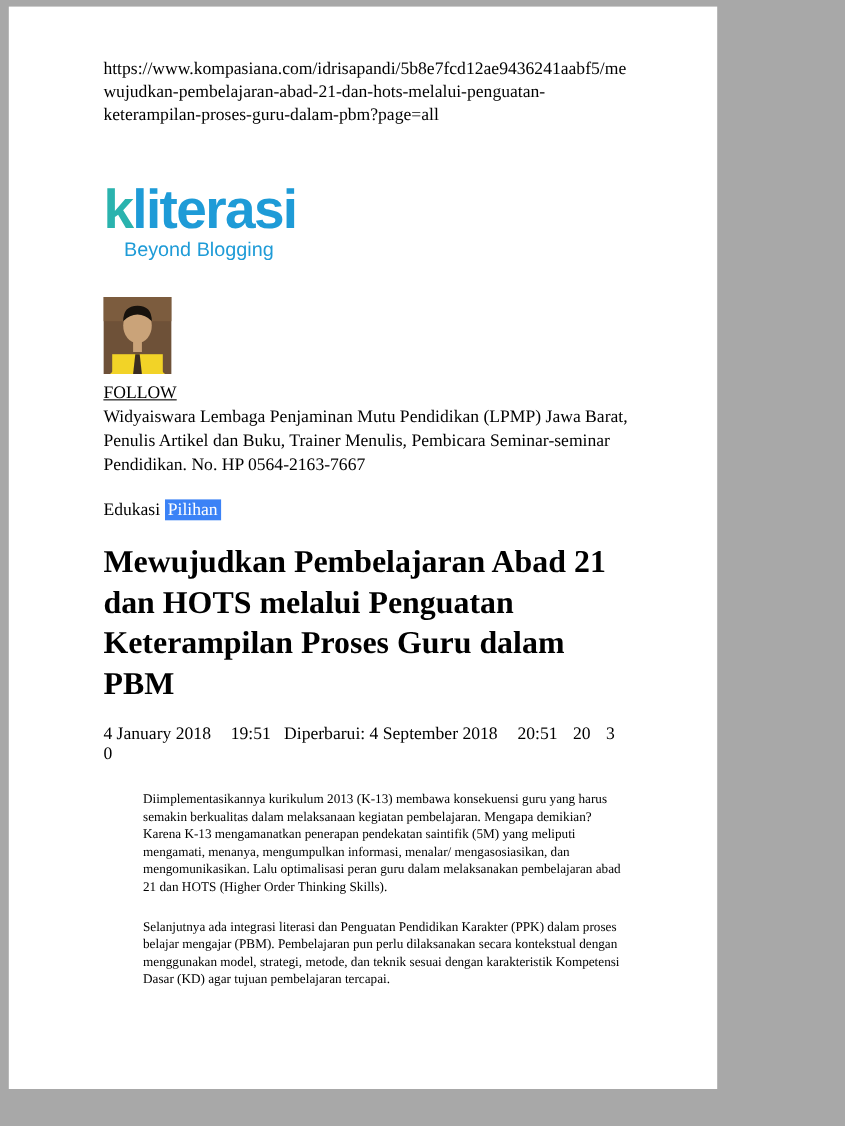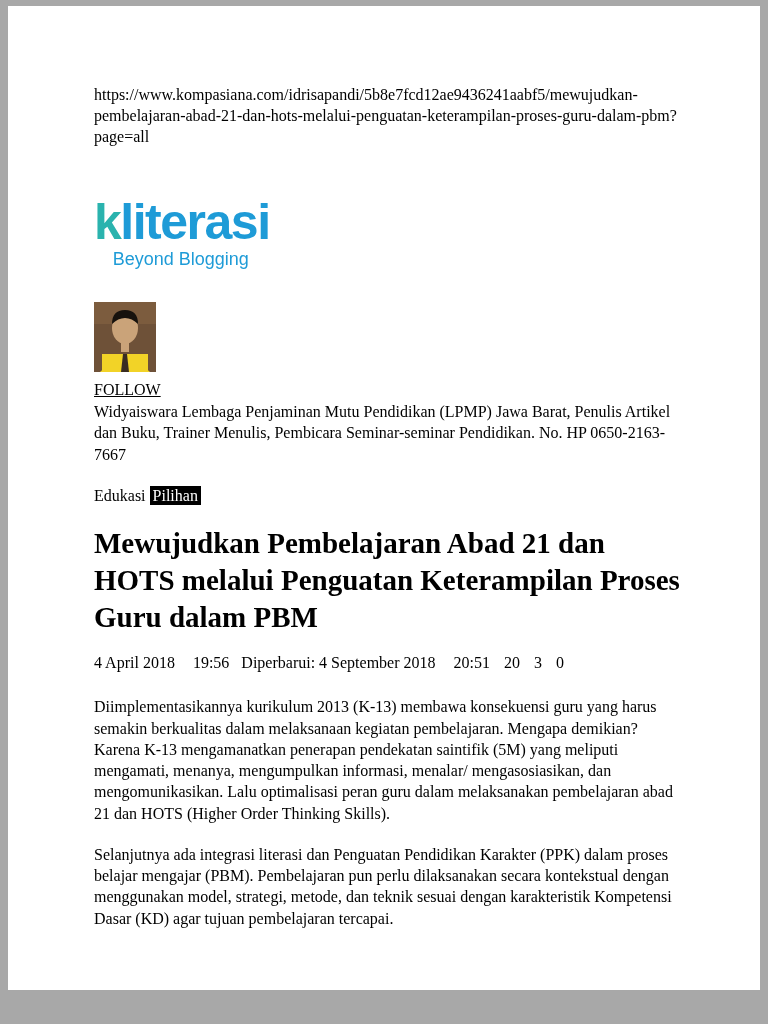--- a/index.html
+++ b/index.html
@@ -9,24 +9,24 @@
     font-family: "Liberation Serif", serif;
     color: #000;
   }
   .canvas {
     width: 768px;
     height: 1024px;
     padding: 6px 8px 34px 8px;
     overflow: hidden;
   }
   .page {
-    width: 752px;
+    width: 644px;
     height: 984px;
     background: #ffffff;
-    padding: 78px 80px 40px 86px;
+    padding: 46px 80px 40px 86px;
     overflow: hidden;
   }
   .url {
     font-size: 16px;
     line-height: 1.32;
     overflow-wrap: anywhere;
     margin-bottom: 28px;
   }
   
   .logo { display: inline-block; margin: 22px 0 14px 0; cursor: pointer; }
@@ -57,42 +57,43 @@
   }
   .avatar svg { display: block; }
   
   .author-line { font-size: 16px; line-height: 1.3; }
   .link-like { text-decoration: underline; color: #000; cursor: pointer; }
   .author-role { font-size: 16px; line-height: 1.3; margin-bottom: 20px; }
   .author-bio { font-size: 16px; line-height: 1.33; margin-bottom: 22px; }
   
   .category-line { font-size: 16px; margin-bottom: 20px; }
   .badge {
-    background: #000000;
+    background: #3b82f6;
     color: #ffffff;
     padding: 1px 3px;
   }
   
   h1.article-title {
     font-size: 29px;
     font-weight: 700;
     line-height: 1.28;
     margin: 6px 0 18px 0;
   }
   
   .meta { font-size: 16px; margin-bottom: 24px; }
   .meta span { display: inline-block; }
   .mr-lg { margin-right: 14px; }
   .mr-md { margin-right: 10px; }
   .mr-sm { margin-right: 8px; }
   
   p.body-para {
-    font-size: 16px;
+    font-size: 12px;
     line-height: 1.33;
     margin-bottom: 20px;
+    margin-left: 36px;
   }
 </style>
 </head>
 <body>
 
 <div class="canvas">
   <div class="page">
 
     <div class="url">https://www.kompasiana.com/idrisapandi/5b8e7fcd12ae9436241aabf5/mewujudkan-pembelajaran-abad-21-dan-hots-melalui-penguatan-keterampilan-proses-guru-dalam-pbm?page=all</div>
 
@@ -111,32 +112,32 @@
         <path d="M18 22 Q18 8 31 8 Q44 8 44 22 Q38 16 31 16 Q24 16 18 22 Z" fill="#17120d"></path>
         <rect x="27" y="40" width="8" height="10" fill="#caa379"></rect>
         <path d="M29 52 L33 52 L35 70 L27 70 Z" fill="#3a2c22"></path>
       </svg>
     </div>
 
     <div class="author-line">
       <span class="link-like">FOLLOW</span>
     </div>
 
-    <p class="author-bio">Widyaiswara Lembaga Penjaminan Mutu Pendidikan (LPMP) Jawa Barat, Penulis Artikel dan Buku, Trainer Menulis, Pembicara Seminar-seminar Pendidikan. No. HP 0650-2163-7667</p>
+    <p class="author-bio">Widyaiswara Lembaga Penjaminan Mutu Pendidikan (LPMP) Jawa Barat, Penulis Artikel dan Buku, Trainer Menulis, Pembicara Seminar-seminar Pendidikan. No. HP 0564-2163-7667</p>
 
     <div class="category-line">
       <span>Edukasi</span>
       <span class="badge">Pilihan</span>
     </div>
 
     <h1 class="article-title">Mewujudkan Pembelajaran Abad 21 dan HOTS melalui Penguatan Keterampilan Proses Guru dalam PBM</h1>
 
     <div class="meta">
-      <span class="mr-lg">4 April 2018</span>
-      <span class="mr-sm">19:56</span>
+      <span class="mr-lg">4 January 2018</span>
+      <span class="mr-sm">19:51</span>
       <span class="mr-lg">Diperbarui: 4 September 2018</span>
       <span class="mr-md">20:51</span>
       <span class="mr-md">20</span>
       <span class="mr-md">3</span>
       <span>0</span>
     </div>
 
     <p class="body-para">Diimplementasikannya kurikulum 2013 (K-13) membawa konsekuensi guru yang harus semakin berkualitas dalam melaksanaan kegiatan pembelajaran. Mengapa demikian? Karena K-13 mengamanatkan penerapan pendekatan saintifik (5M) yang meliputi mengamati, menanya, mengumpulkan informasi, menalar/ mengasosiasikan, dan mengomunikasikan. Lalu optimalisasi peran guru dalam melaksanakan pembelajaran abad 21 dan HOTS (Higher Order Thinking Skills).</p>
     <p class="body-para">Selanjutnya ada integrasi literasi dan Penguatan Pendidikan Karakter (PPK) dalam proses belajar mengajar (PBM). Pembelajaran pun perlu dilaksanakan secara kontekstual dengan menggunakan model, strategi, metode, dan teknik sesuai dengan karakteristik Kompetensi Dasar (KD) agar tujuan pembelajaran tercapai.</p>
     

